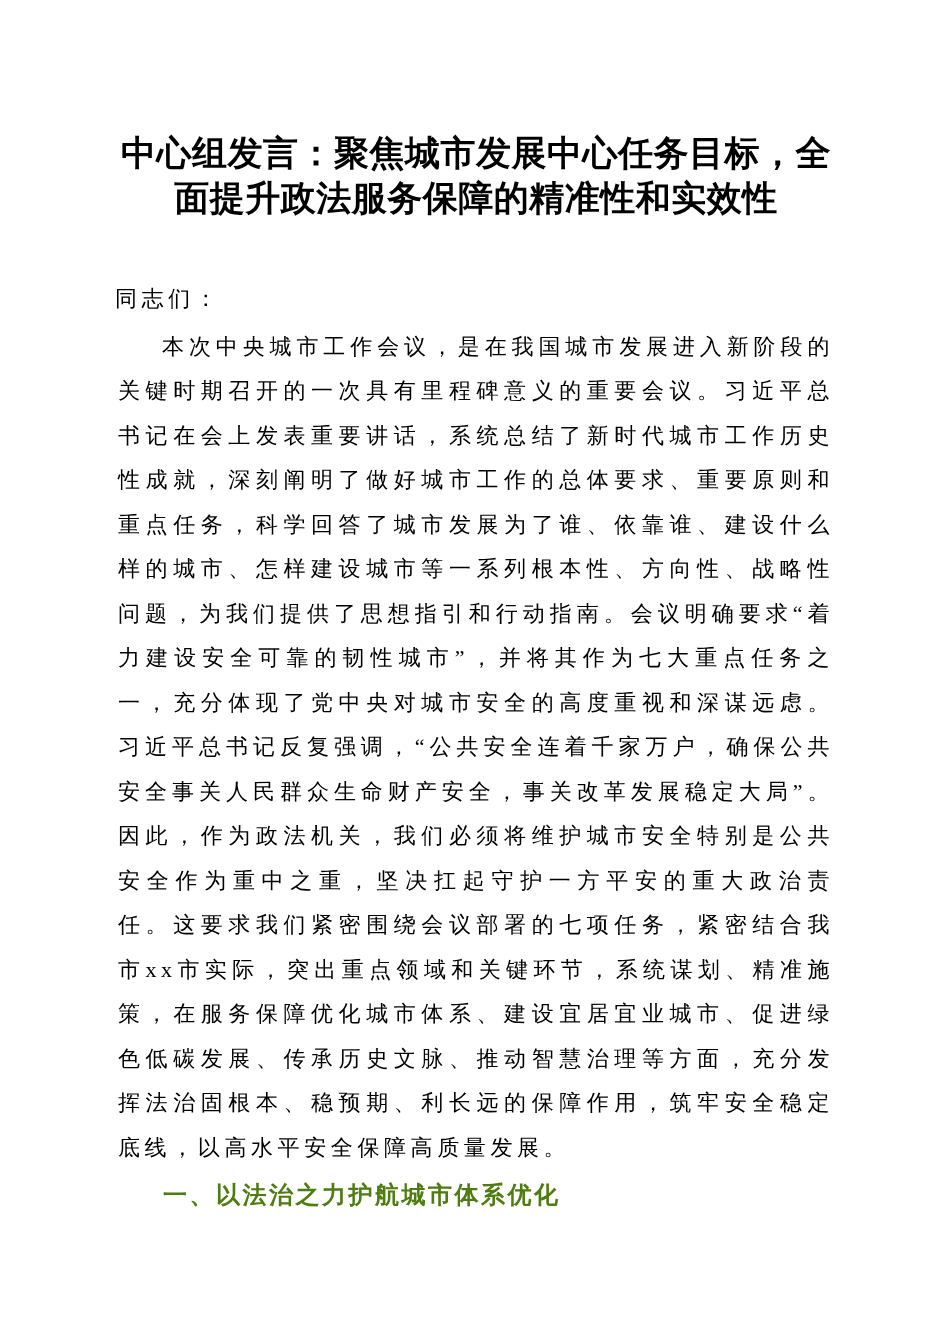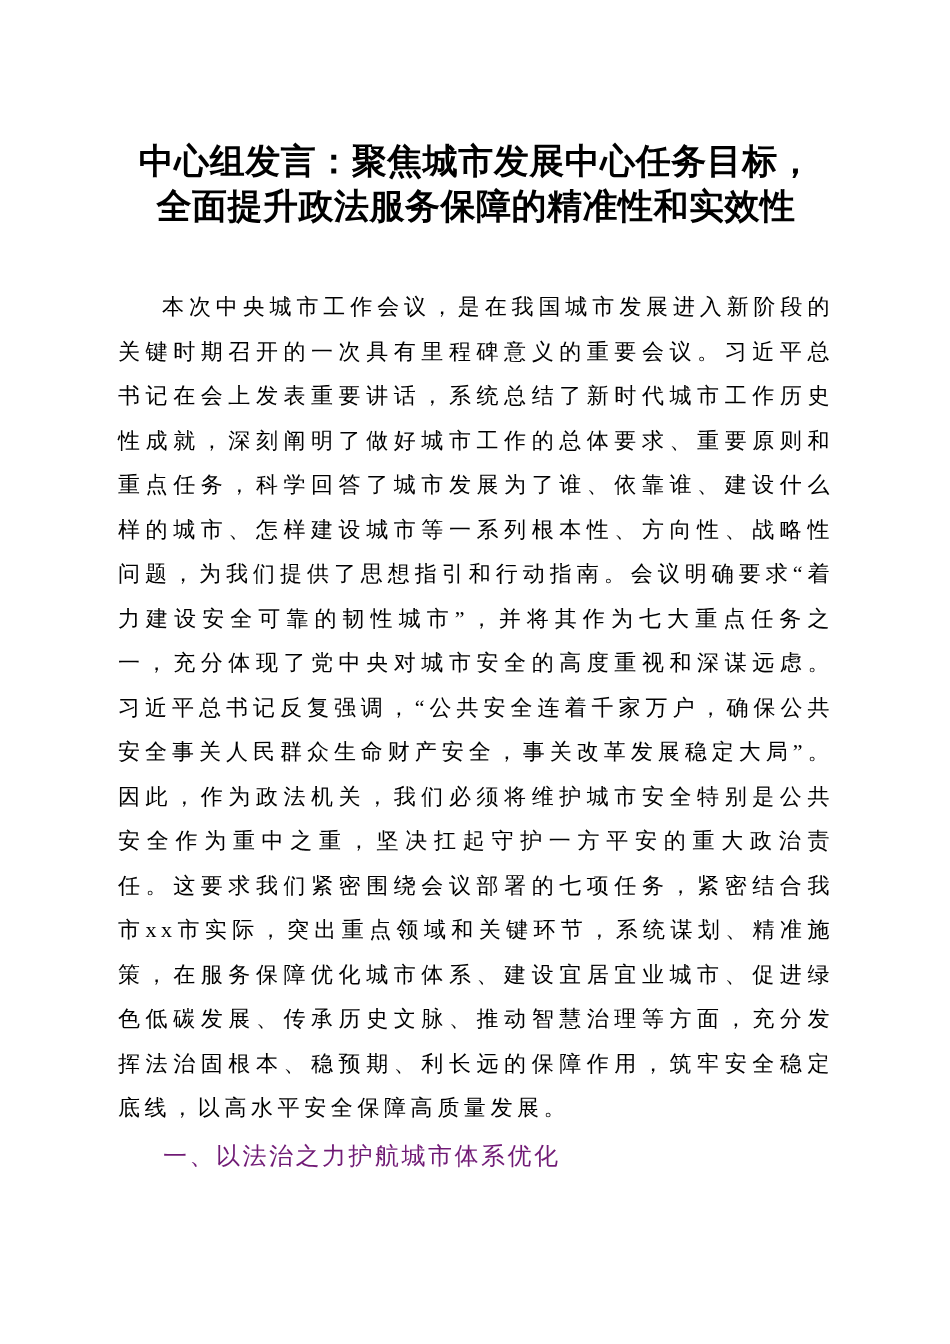--- a/index.html
+++ b/index.html
@@ -12,21 +12,21 @@
     width: 950px;
     height: 1344px;
     margin: 0 auto;
     background: #ffffff;
     box-sizing: border-box;
     padding: 127px 113px 0 115px;
     overflow: hidden;
     color: #000000;
   }
   .doc-title {
-    margin: 12px;
+    margin: 4px;
     font-family: "Liberation Serif", "DejaVu Serif", serif;
     font-size: 35px;
     font-weight: bold;
     line-height: 45px;
     text-align: center;
     letter-spacing: 0.5px;
     color: #000000;
   }
   .doc-body {
     margin-top: 56px;
@@ -44,33 +44,34 @@
   .paragraph {
     margin: 3px;
     text-align: justify;
     text-justify: inter-character;
     text-indent: 2em;
   }
   .section-heading {
     margin: 0;
     font-family: "Liberation Sans", "DejaVu Sans", sans-serif;
     font-size: 24px;
-    font-weight: normal;
+    font-weight: bold;
     line-height: 44.5px;
     letter-spacing: 2.5px;
     text-indent: 2em;
     text-align: left;
-    color: #701a75;
+    color: #4d7c0f;
   }
 </style>
 </head>
 <body>
 
 <div class="page">
   <h1 class="doc-title">中心组发言：聚焦城市发展中心任务目标，全面提升政法服务保障的精准性和实效性</h1>
 
   <div class="doc-body">
+    <p class="salutation">同志们：</p>
 
     <p class="paragraph">本次中央城市工作会议，是在我国城市发展进入新阶段的关键时期召开的一次具有里程碑意义的重要会议。习近平总书记在会上发表重要讲话，系统总结了新时代城市工作历史性成就，深刻阐明了做好城市工作的总体要求、重要原则和重点任务，科学回答了城市发展为了谁、依靠谁、建设什么样的城市、怎样建设城市等一系列根本性、方向性、战略性问题，为我们提供了思想指引和行动指南。会议明确要求“着力建设安全可靠的韧性城市”，并将其作为七大重点任务之一，充分体现了党中央对城市安全的高度重视和深谋远虑。习近平总书记反复强调，“公共安全连着千家万户，确保公共安全事关人民群众生命财产安全，事关改革发展稳定大局”。因此，作为政法机关，我们必须将维护城市安全特别是公共安全作为重中之重，坚决扛起守护一方平安的重大政治责任。这要求我们紧密围绕会议部署的七项任务，紧密结合我市xx市实际，突出重点领域和关键环节，系统谋划、精准施策，在服务保障优化城市体系、建设宜居宜业城市、促进绿色低碳发展、传承历史文脉、推动智慧治理等方面，充分发挥法治固根本、稳预期、利长远的保障作用，筑牢安全稳定底线，以高水平安全保障高质量发展。</p>
 
     <p class="section-heading">一、以法治之力护航城市体系优化</p>
   </div>
 </div>
 
 </body></html>

